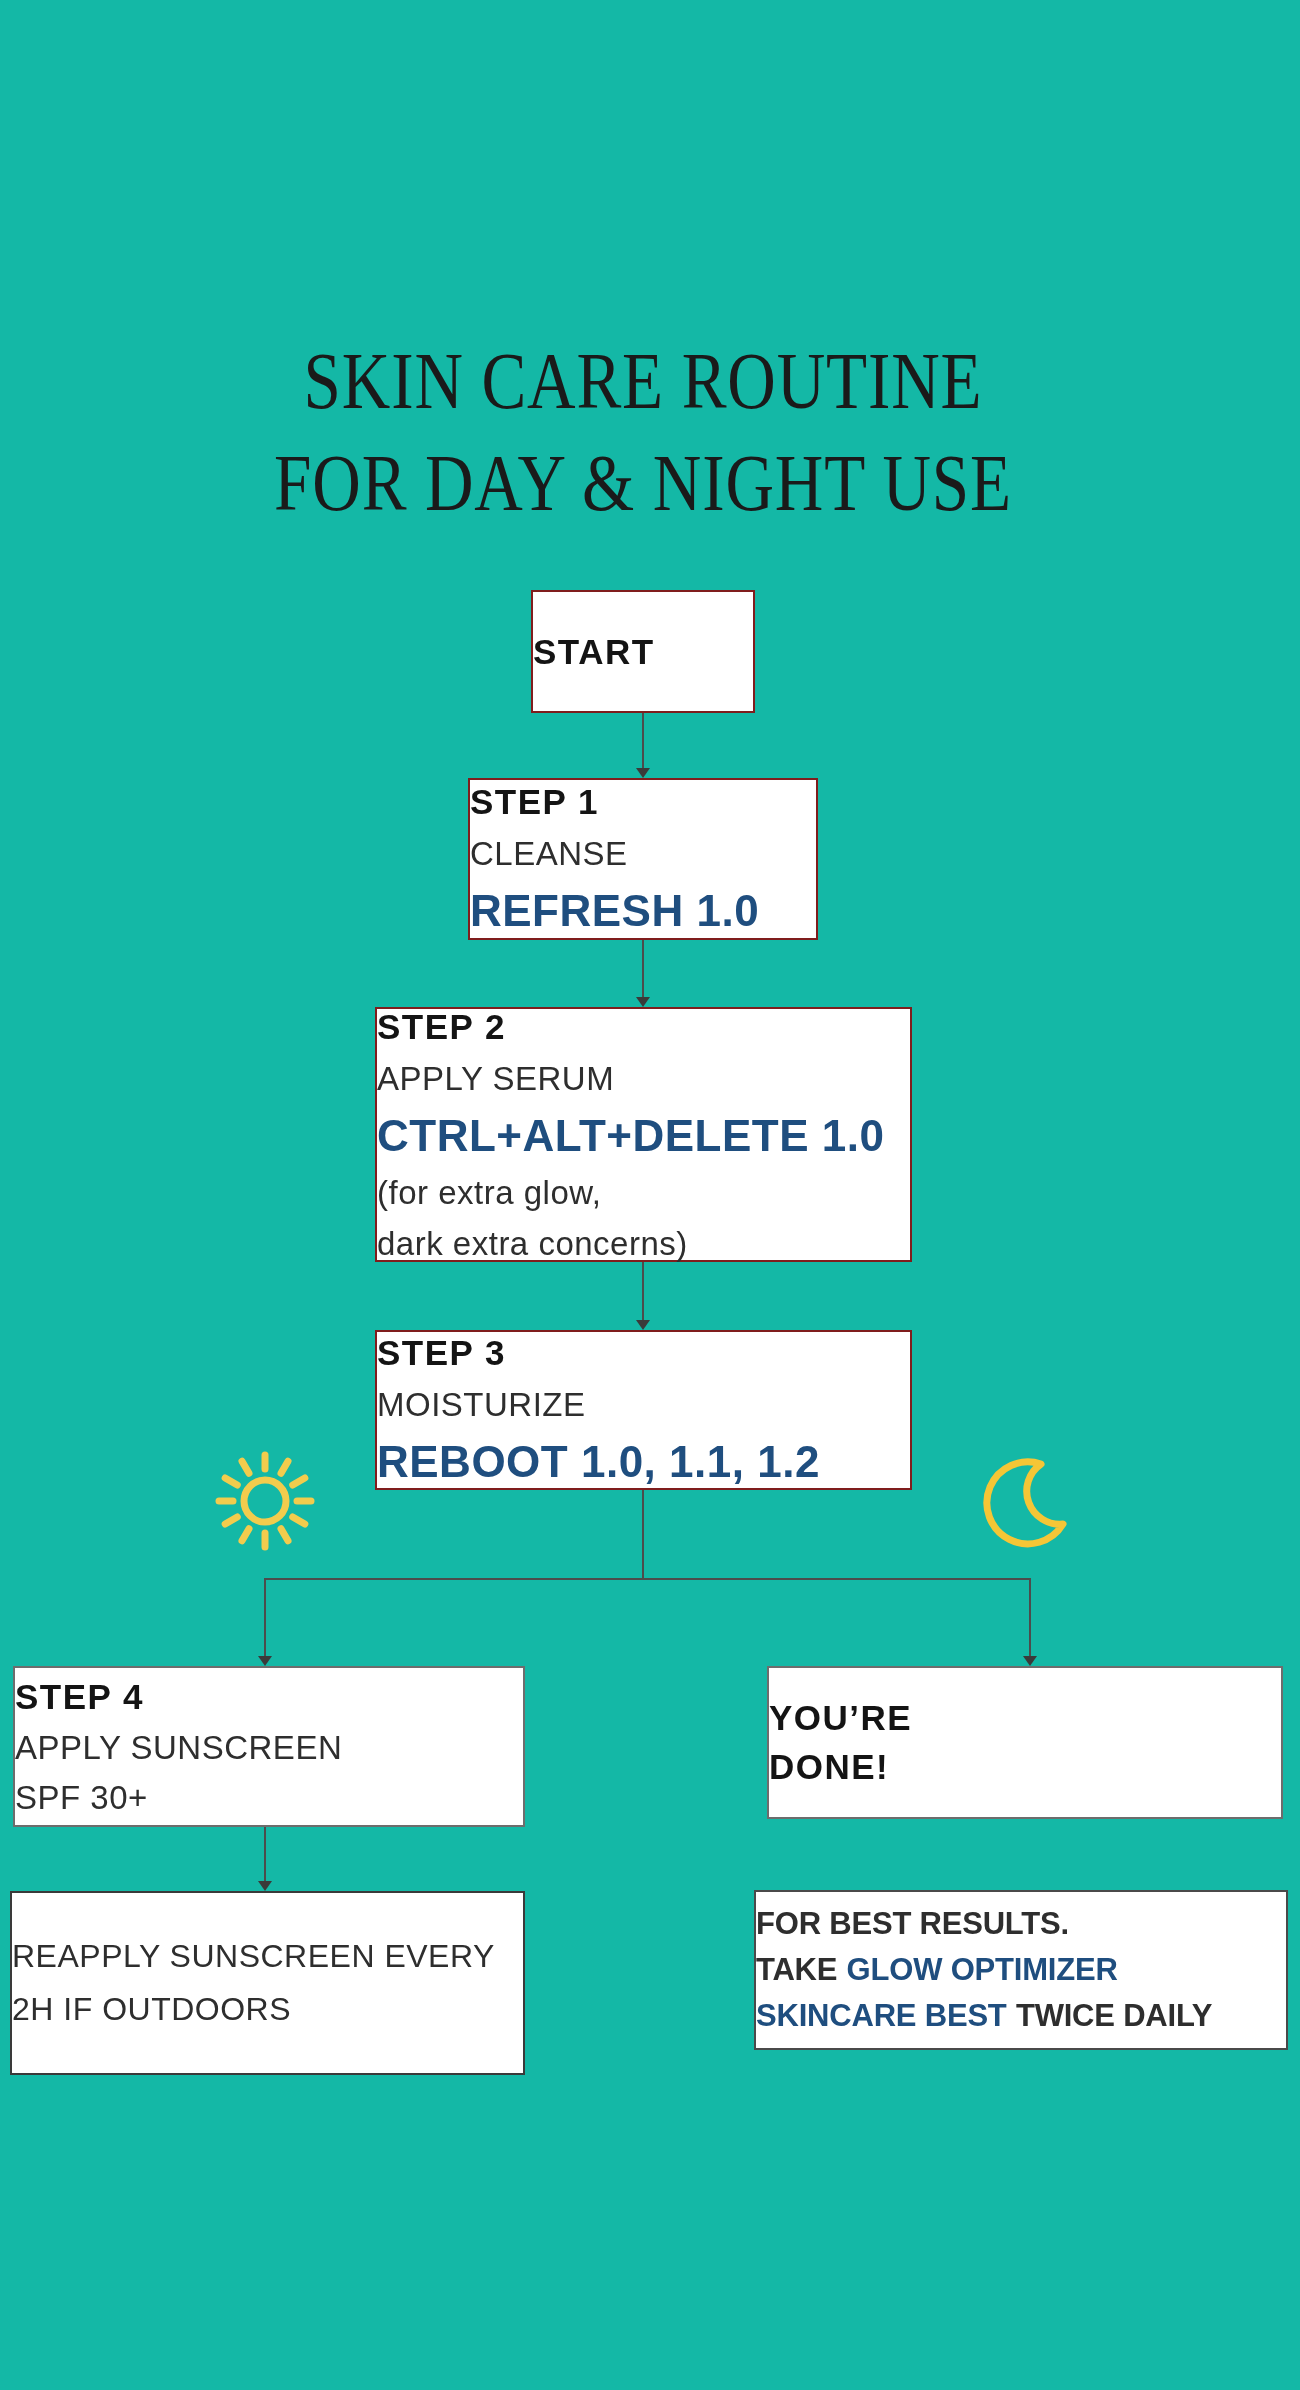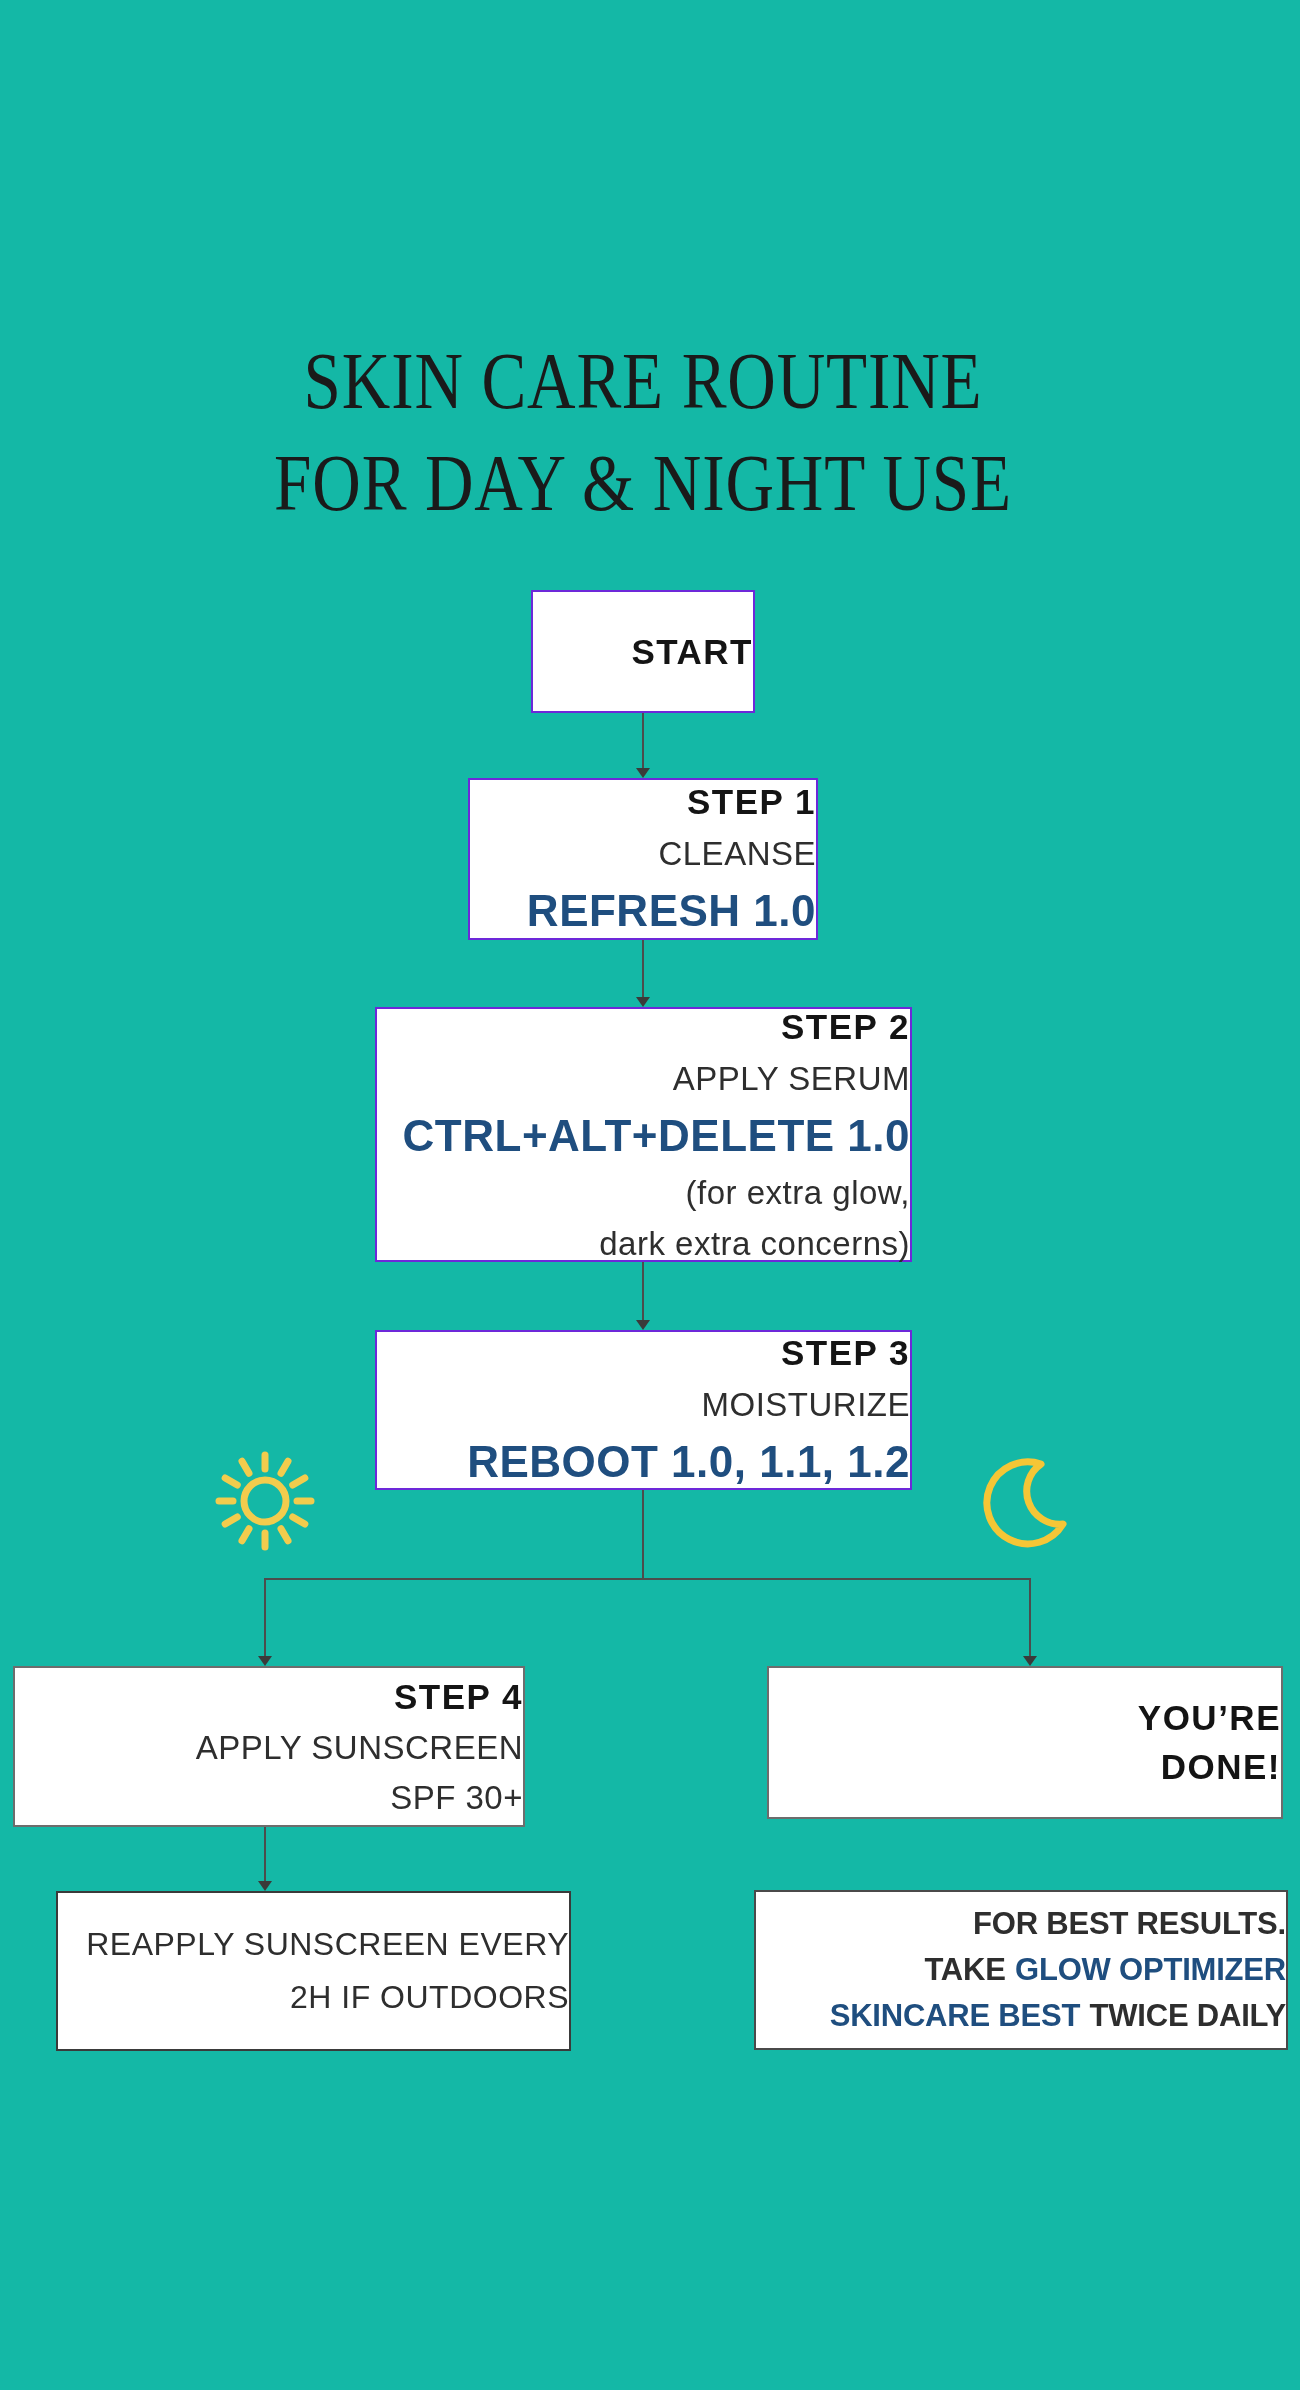--- a/index.html
+++ b/index.html
@@ -25,42 +25,42 @@
     color:#1a1a1a;
     letter-spacing:1px;
     transform:scaleX(0.84);
     transform-origin:50% 50%;
     white-space:nowrap;
   }
   
   .box{
     position:absolute;
     background:#ffffff;
-    border:2px solid #6d28d9;
+    border:2px solid #7f1d1d;
     box-sizing:border-box;
     display:flex;
     flex-direction:column;
-    align-items:flex-end;
+    align-items:flex-start;
     justify-content:center;
     gap:13px;
     text-align:center;
     white-space:nowrap;
   }
   .heading{font-weight:700;font-size:35px;color:#141414;letter-spacing:1.5px;}
   .regular{font-weight:400;font-size:33px;color:#2e2e2e;letter-spacing:0.5px;}
   .product{font-weight:700;font-size:44px;color:#1f4e7f;letter-spacing:0.5px;}
   .note{font-weight:400;font-size:33px;color:#2e2e2e;letter-spacing:0.5px;}
 
   #box-start{left:531px;top:590px;width:224px;height:123px;}
   #box-step1{left:468px;top:778px;width:350px;height:162px;}
   #box-step2{left:375px;top:1007px;width:537px;height:255px;}
   #box-step3{left:375px;top:1330px;width:537px;height:160px;}
   #box-step4{left:13px;top:1666px;width:512px;height:161px;border-color:#6d6d6d;gap:12px;}
   #box-done{left:767px;top:1666px;width:516px;height:153px;border-color:#6d6d6d;gap:9px;}
-  #box-reapply{left:10px;top:1891px;width:515px;height:160px;border-color:#3a3a3a;gap:16px;margin-left:46px;}
+  #box-reapply{left:10px;top:1891px;width:515px;height:184px;border-color:#3a3a3a;gap:16px;}
   #box-results{left:754px;top:1890px;width:534px;height:160px;border-color:#4a4a4a;gap:10px;}
 
   #box-reapply .regular{font-size:32px;}
   #box-results .rline{font-size:31px;letter-spacing:-0.2px;}
   #box-results .rbold{font-weight:700;color:#1f4e7f;}
   #box-results .rreg{font-weight:700;color:#2e2e2e;}
   .sp-r{margin-right:0.3em;}
 
   
   .vline,.hline{position:absolute;background:#4c4c4c;}

